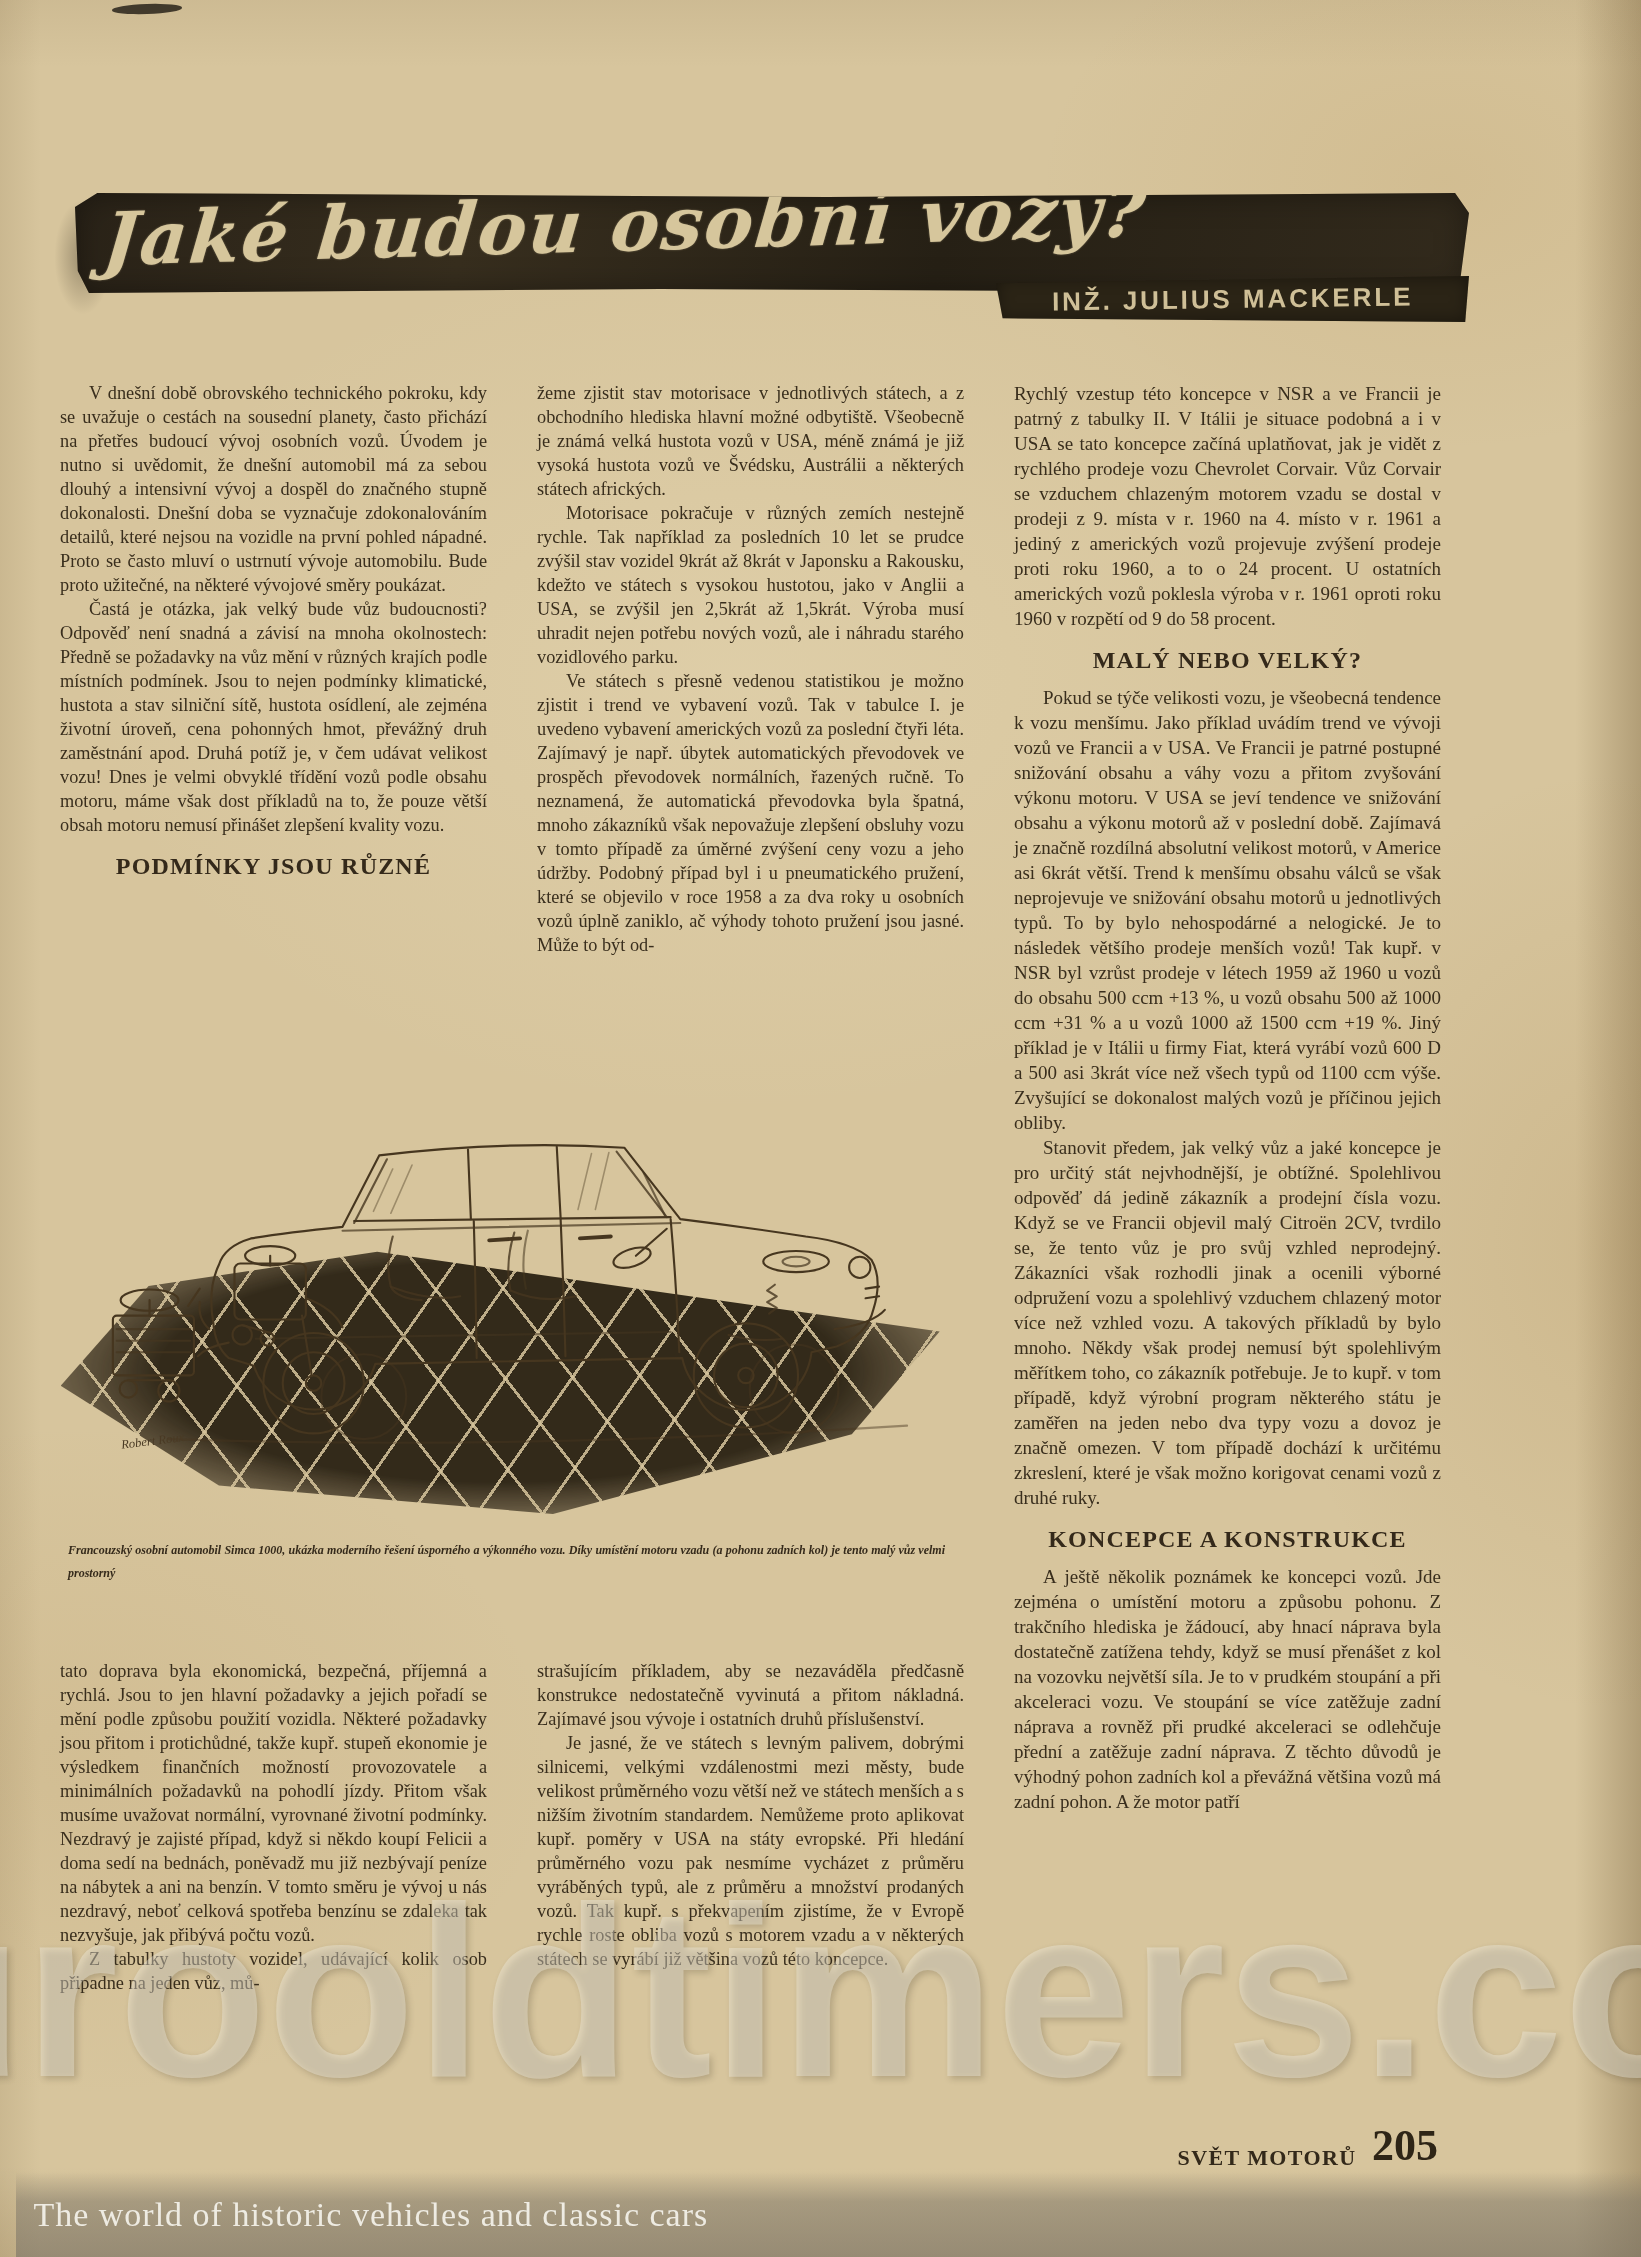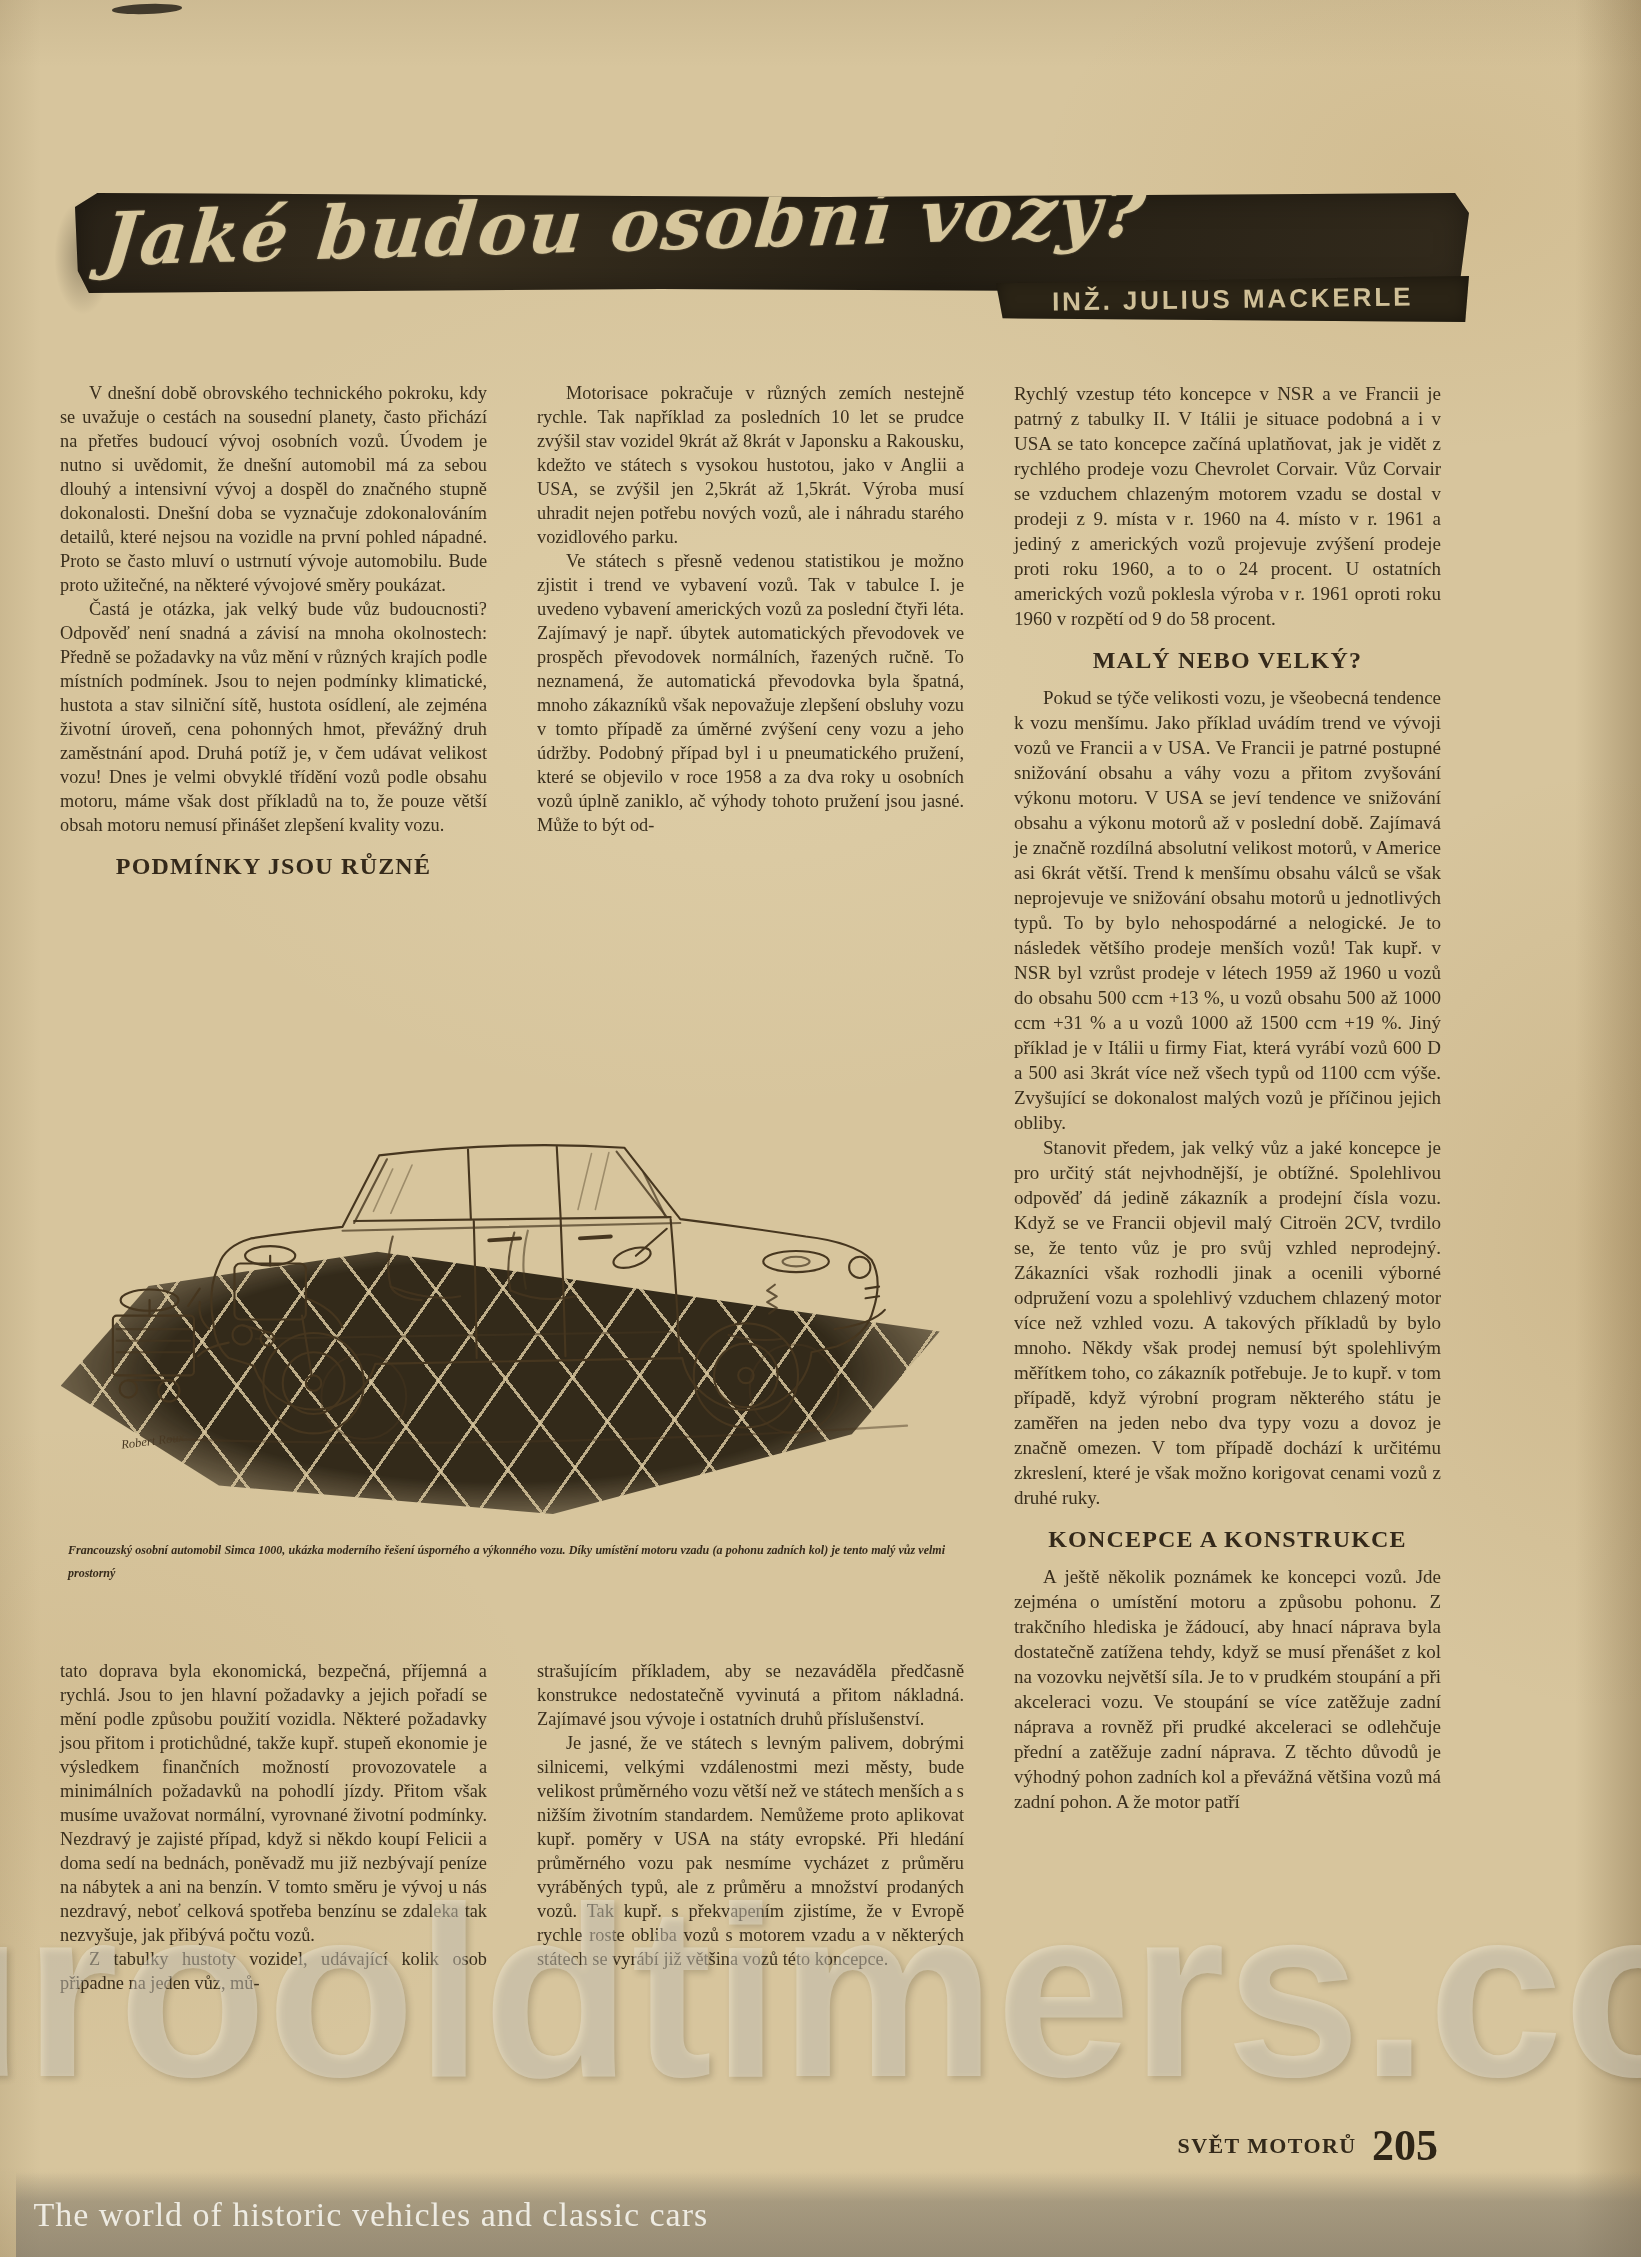--- a/index.html
+++ b/index.html
@@ -65,21 +65,21 @@
   .carsvg{position:absolute;left:0;top:0;}
   .signature{
     position:absolute;left:68px;top:378px;font-size:12.6px;font-style:italic;
     color:#4a3a24;transform:rotate(-7deg);line-height:12.6px;
   }
   .caption{
     position:absolute;left:68px;top:1539px;width:877px;
     font-size:12px;line-height:23px;font-weight:700;font-style:italic;text-align:justify;color:#352a1b;
   }
   
-  .footer{position:absolute;right:203px;top:2120px;display:flex;align-items:center;gap:15.4px;}
+  .footer{position:absolute;right:203px;top:2120px;display:flex;align-items:flex-end;gap:15.4px;}
   .footer .mag{font-size:22px;font-weight:700;letter-spacing:1.4px;color:#33291a;}
   .footer .pagenum{font-size:44px;font-weight:700;color:#2e2516;}
   
   .wm-big{
     position:absolute;left:50%;top:1852px;transform:translateX(-50%);
     font-family:"Liberation Sans",sans-serif;font-weight:700;font-size:243px;
     color:rgba(243,239,228,.38);white-space:nowrap;pointer-events:none;
     text-shadow:2.9px 2.9px 6.8px rgba(60,50,30,.22);
   }
   .bottom-band{
@@ -110,20 +110,21 @@
     <span class="byline">INŽ. JULIUS MACKERLE</span>
   </div>
 
   <div class="col col1">
     <p class="ind">V dnešní době obrovského technického pokroku, kdy se uvažuje o cestách na sousední planety, často přichází na přetřes budoucí vývoj osobních vozů. Úvodem je nutno si uvědomit, že dnešní automobil má za sebou dlouhý a intensivní vývoj a dospěl do značného stupně dokonalosti. Dnešní doba se vyznačuje zdokonalováním detailů, které nejsou na vozidle na první pohled nápadné. Proto se často mluví o ustrnutí vývoje automobilu. Bude proto užitečné, na některé vývojové směry poukázat.</p>
     <p class="ind">Častá je otázka, jak velký bude vůz budoucnosti? Odpověď není snadná a závisí na mnoha okolnostech: Předně se požadavky na vůz mění v různých krajích podle místních podmínek. Jsou to nejen podmínky klimatické, hustota a stav silniční sítě, hustota osídlení, ale zejména životní úroveň, cena pohonných hmot, převážný druh zaměstnání apod. Druhá potíž je, v čem udávat velikost vozu! Dnes je velmi obvyklé třídění vozů podle obsahu motoru, máme však dost příkladů na to, že pouze větší obsah motoru nemusí přinášet zlepšení kvality vozu.</p>
     <h2>PODMÍNKY JSOU RŮZNÉ</h2>
   </div>
 
   <div class="col col2">
+    <p>žeme zjistit stav motorisace v jednotlivých státech, a z obchodního hlediska hlavní možné odbytiště. Všeobecně je známá velká hustota vozů v USA, méně známá je již vysoká hustota vozů ve Švédsku, Austrálii a některých státech afrických.</p>
     <p class="ind">Motorisace pokračuje v různých zemích nestejně rychle. Tak například za posledních 10 let se prudce zvýšil stav vozidel 9krát až 8krát v Japonsku a Rakousku, kdežto ve státech s vysokou hustotou, jako v Anglii a USA, se zvýšil jen 2,5krát až 1,5krát. Výroba musí uhradit nejen potřebu nových vozů, ale i náhradu starého vozidlového parku.</p>
     <p class="ind">Ve státech s přesně vedenou statistikou je možno zjistit i trend ve vybavení vozů. Tak v tabulce I. je uvedeno vybavení amerických vozů za poslední čtyři léta. Zajímavý je např. úbytek automatických převodovek ve prospěch převodovek normálních, řazených ručně. To neznamená, že automatická převodovka byla špatná, mnoho zákazníků však nepovažuje zlepšení obsluhy vozu v tomto případě za úměrné zvýšení ceny vozu a jeho údržby. Podobný případ byl i u pneumatického pružení, které se objevilo v roce 1958 a za dva roky u osobních vozů úplně zaniklo, ač výhody tohoto pružení jsou jasné. Může to být od-</p>
   </div>
 
   <div class="col col3">
     <p>Rychlý vzestup této koncepce v NSR a ve Francii je patrný z tabulky II. V Itálii je situace podobná a i v USA se tato koncepce začíná uplatňovat, jak je vidět z rychlého prodeje vozu Chevrolet Corvair. Vůz Corvair se vzduchem chlazeným motorem vzadu se dostal v prodeji z 9. místa v r. 1960 na 4. místo v r. 1961 a jediný z amerických vozů projevuje zvýšení prodeje proti roku 1960, a to o 24 procent. U ostatních amerických vozů poklesla výroba v r. 1961 oproti roku 1960 v rozpětí od 9 do 58 procent.</p>
     <h2>MALÝ NEBO VELKÝ?</h2>
     <p class="ind">Pokud se týče velikosti vozu, je všeobecná tendence k vozu menšímu. Jako příklad uvádím trend ve vývoji vozů ve Francii a v USA. Ve Francii je patrné postupné snižování obsahu a váhy vozu a přitom zvyšování výkonu motoru. V USA se jeví tendence ve snižování obsahu a výkonu motorů až v poslední době. Zajímavá je značně rozdílná absolutní velikost motorů, v Americe asi 6krát větší. Trend k menšímu obsahu válců se však neprojevuje ve snižování obsahu motorů u jednotlivých typů. To by bylo nehospodárné a nelogické. Je to následek většího prodeje menších vozů! Tak kupř. v NSR byl vzrůst prodeje v létech 1959 až 1960 u vozů do obsahu 500 ccm +13 %, u vozů obsahu 500 až 1000 ccm +31 % a u vozů 1000 až 1500 ccm +19 %. Jiný příklad je v Itálii u firmy Fiat, která vyrábí vozů 600 D a 500 asi 3krát více než všech typů od 1100 ccm výše. Zvyšující se dokonalost malých vozů je příčinou jejich obliby.</p>
     <p class="ind">Stanovit předem, jak velký vůz a jaké koncepce je pro určitý stát nejvhodnější, je obtížné. Spolehlivou odpověď dá jedině zákazník a prodejní čísla vozu. Když se ve Francii objevil malý Citroën 2CV, tvrdilo se, že tento vůz je pro svůj vzhled neprodejný. Zákazníci však rozhodli jinak a ocenili výborné odpružení vozu a spolehlivý vzduchem chlazený motor více než vzhled vozu. A takových příkladů by bylo mnoho. Někdy však prodej nemusí být spolehlivým měřítkem toho, co zákazník potřebuje. Je to kupř. v tom případě, když výrobní program některého státu je zaměřen na jeden nebo dva typy vozu a dovoz je značně omezen. V tom případě dochází k určitému zkreslení, které je však možno korigovat cenami vozů z druhé ruky.</p>
     <h2>KONCEPCE A KONSTRUKCE</h2>

